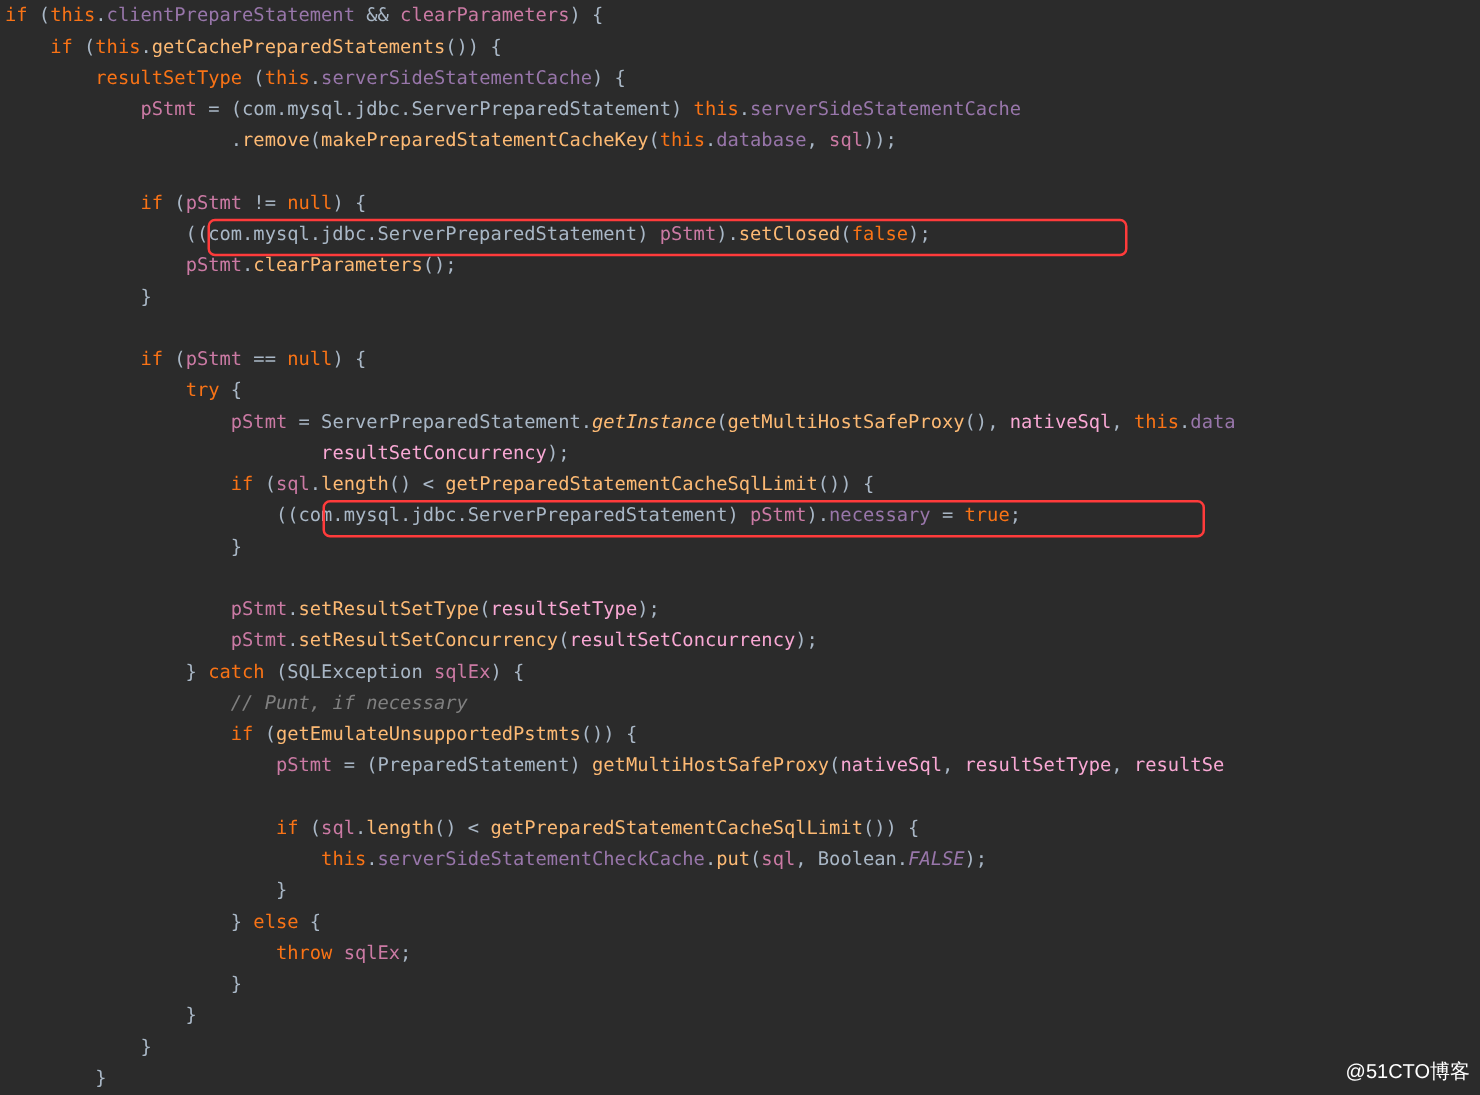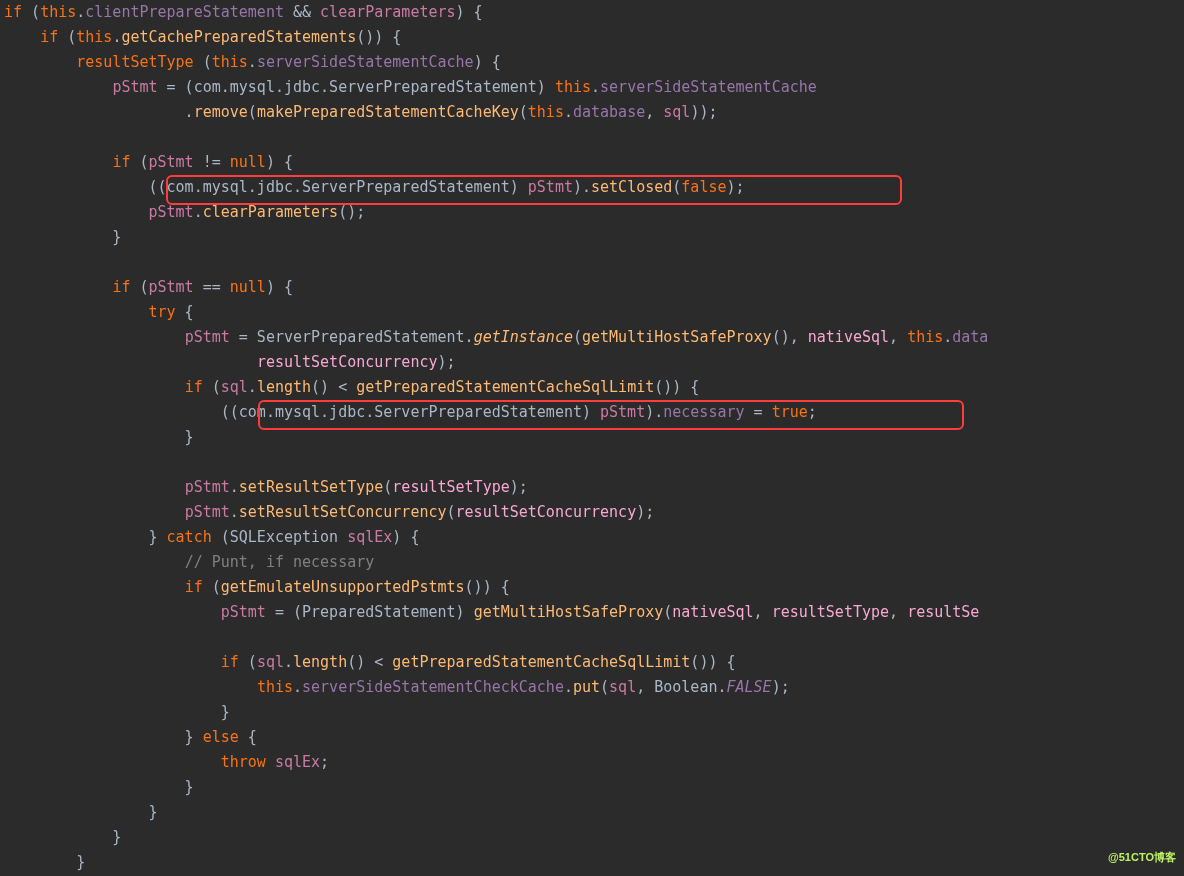--- a/index.html
+++ b/index.html
@@ -20,31 +20,30 @@
     white-space: pre;
     position: relative;
     z-index: 2;
   }
   .k   { color: #f97316; } 
   .s   { color: #a9b7c6; } 
   .fn  { color: #fdba74; } 
   .f   { color: #9876aa; } 
   .param { color: #f9a8d4; } 
   .lv  { color: #cb7aa4; } 
-  .cm  { color: #808080; } 
+  .cm  { color: #808080; font-style: italic; } 
   .it  { font-style: italic; }
   .wm  {
     position: absolute;
     right: 8px;
     bottom: 6px;
     font-family: "Arial", sans-serif;
-    font-size: 11px;
-    color: #bef264;
+    font-size: 16px;
+    color: #ffffff;
     z-index: 5;
-    font-weight: bold;
   }
   .hlbox {
     position: absolute;
     border: 2.5px solid #ff3b3b;
     border-radius: 6px;
     z-index: 3;
     pointer-events: none;
   }
   #hl1 { left: 166px; top: 175px; width: 732px; height: 26px; }
   #hl2 { left: 258px; top: 400px; width: 702px; height: 26px; }

